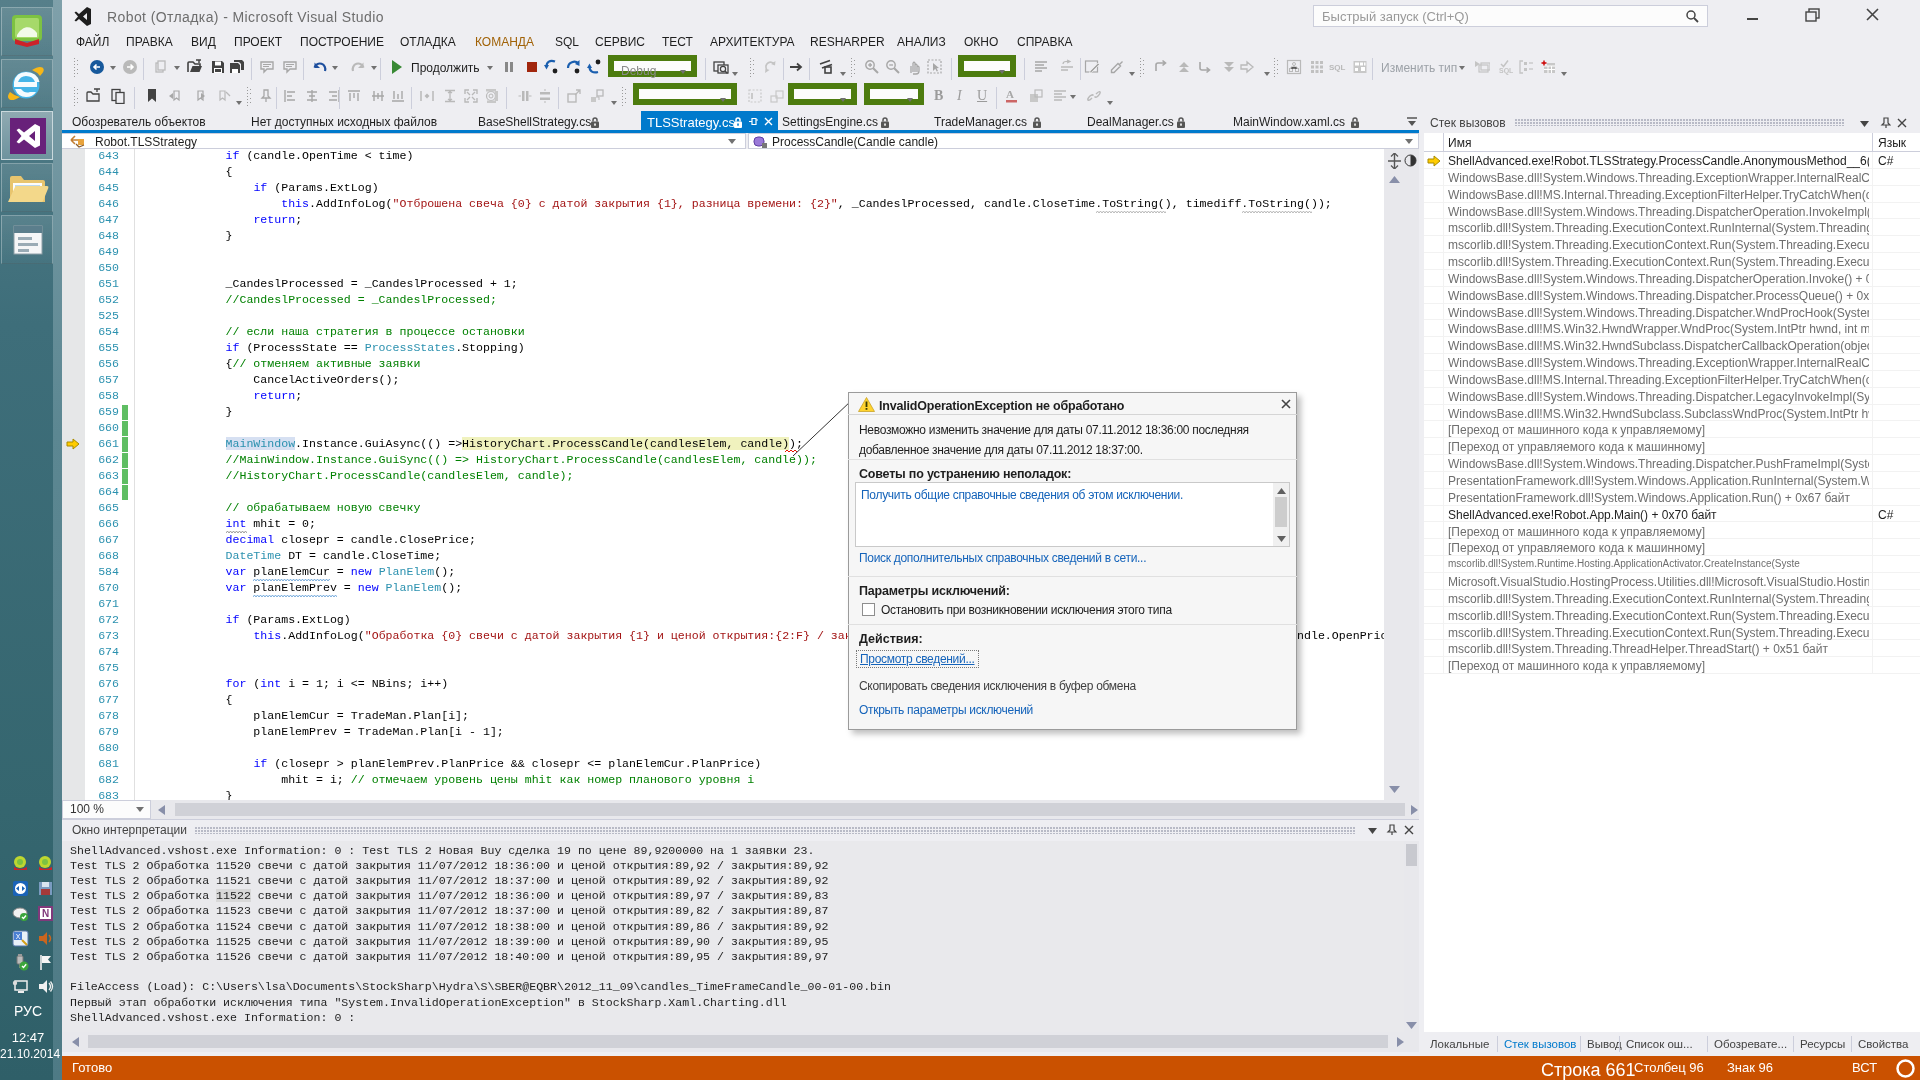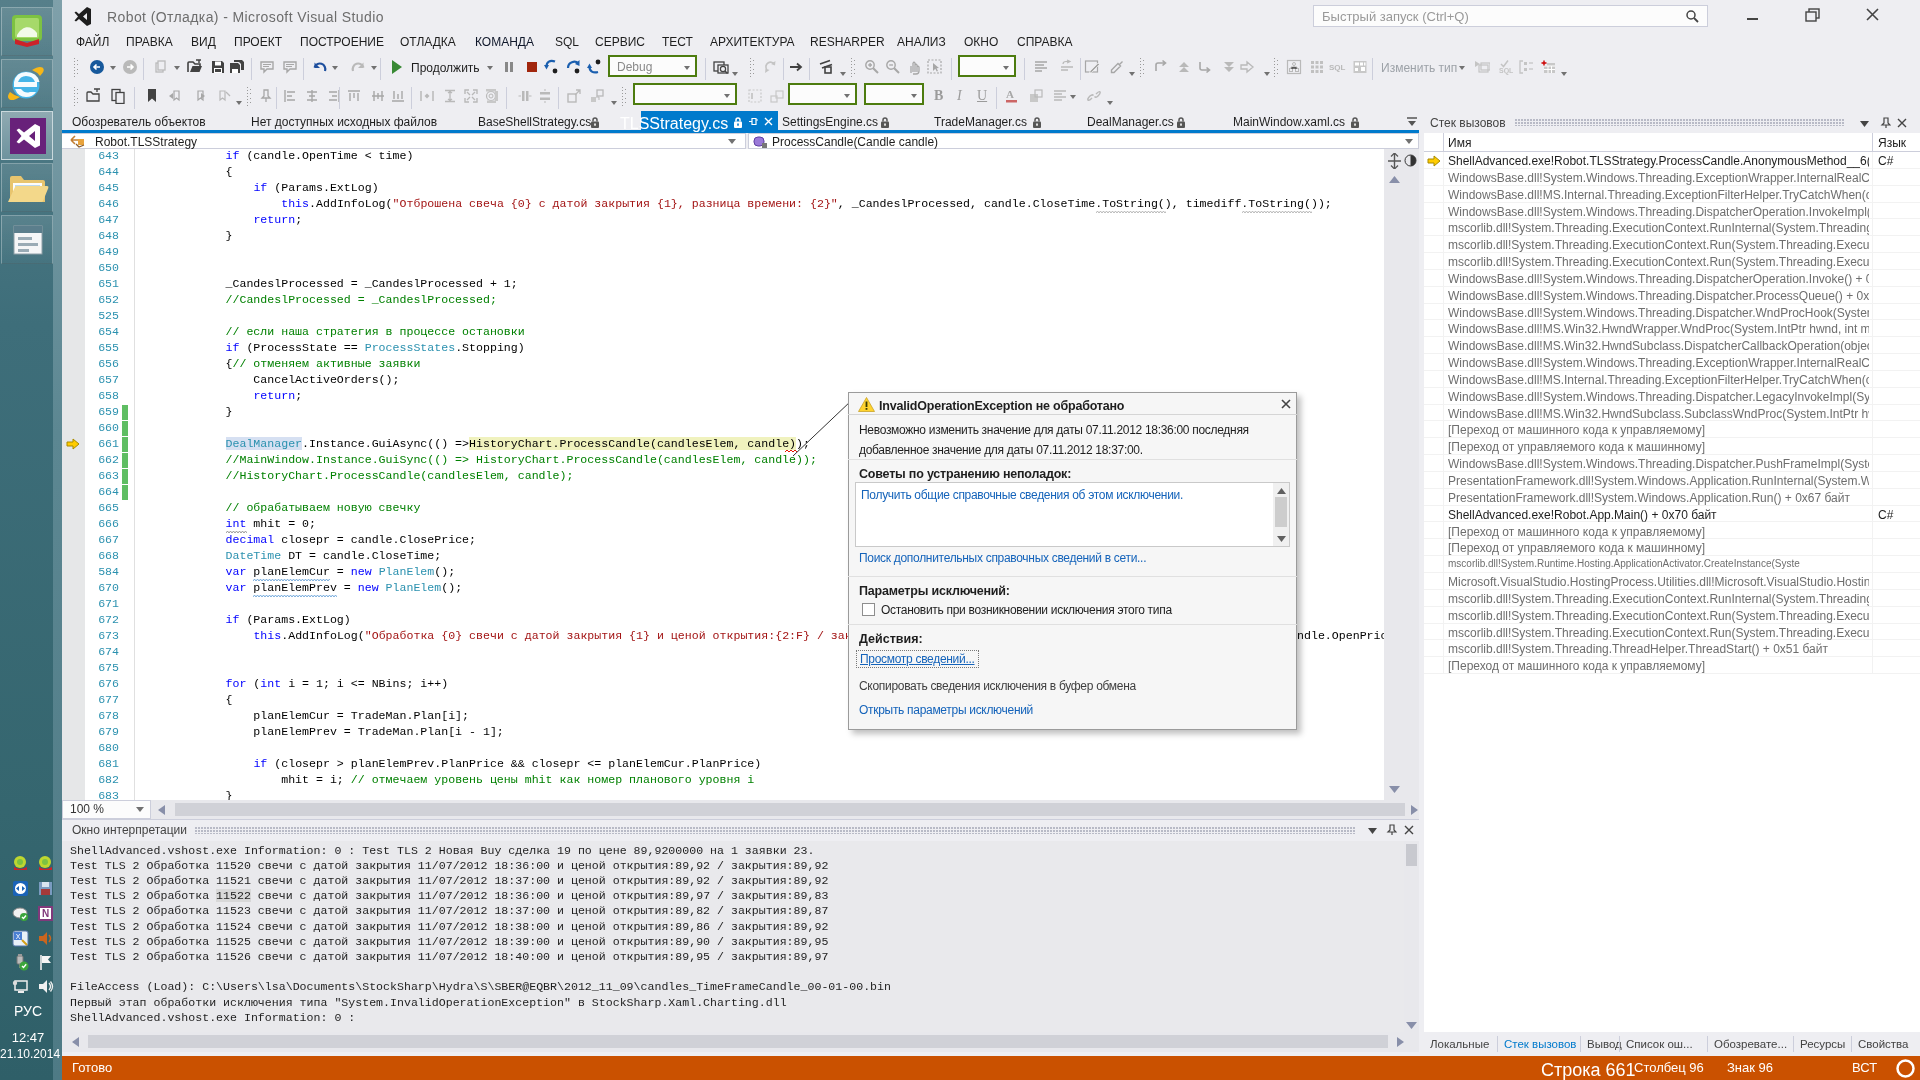--- a/index.html
+++ b/index.html
@@ -2,21 +2,21 @@
 <html><head><meta charset="utf-8"><title>p</title><style>
 *{margin:0;padding:0;box-sizing:border-box}
 html,body{width:1920px;height:1080px;overflow:hidden}
 body{font-family:"Liberation Sans",sans-serif;background:#EEEEF2;position:relative}
 .abs{position:absolute}
 .mono{font-family:"Liberation Mono",monospace}
 pre{font-family:"Liberation Mono",monospace;white-space:pre}
 .sep1{width:1px;background:#CCCEDB;height:22px;top:58px}
 .sep2{width:1px;background:#CCCEDB;height:22px;top:87px}
 .caret{width:0;height:0;border-left:3.5px solid transparent;border-right:3.5px solid transparent;border-top:4px solid #717171}
-.combo{background:#FCFCFC;border:2px solid #4d7c0f;position:absolute;height:22px}
+.combo{background:#FCFCFC;border:6px solid #4d7c0f;position:absolute;height:22px}
 .combo .ca{position:absolute;right:5px;top:9px}
 svg{display:block}
 </style></head><body>
 <div class="abs" style="left:62px;top:0;width:1858px;height:1080px;background:#EEEEF2"></div>
 <div class="abs" style="left:0;top:0;width:62px;height:1080px;background:linear-gradient(to bottom,#567F8A,#3E6E7A 30%,#35666F 75%,#2F5F68)"></div>
 <div class="abs" style="left:53px;top:0;width:9px;height:1080px;background:linear-gradient(to bottom,#7FA0AA,#5C8792 40%,#4E7A85)"></div>
 <div class="abs" style="left:1px;top:7px;width:52px;height:49px;background:linear-gradient(to bottom,rgba(255,255,255,0.10),rgba(255,255,255,0.02));border:1px solid rgba(255,255,255,0.30);border-bottom-color:rgba(0,0,0,0.15)">
     <svg width="36" height="36" style="margin:5px 0 0 7px" viewBox="0 0 36 36">
       <rect x="3" y="2" width="30" height="26" rx="4" fill="#7DC242"></rect>
       <rect x="6" y="5" width="24" height="20" rx="2" fill="#A6D96A"></rect>
@@ -162,21 +162,21 @@
   </svg>
 <svg class="abs" style="left:1865px;top:8px" width="16" height="14" viewBox="0 0 16 14">
     <path d="M2 1 L13 12 M13 1 L2 12" stroke="#444" stroke-width="1.6"></path>
   </svg>
 <div class="abs" style="left:76px;top:35px;font-size:12px;color:#1E1E1E">ФАЙЛ</div>
 <div class="abs" style="left:126px;top:35px;font-size:12px;color:#1E1E1E">ПРАВКА</div>
 <div class="abs" style="left:191px;top:35px;font-size:12px;color:#1E1E1E">ВИД</div>
 <div class="abs" style="left:234px;top:35px;font-size:12px;color:#1E1E1E">ПРОЕКТ</div>
 <div class="abs" style="left:300px;top:35px;font-size:12px;color:#1E1E1E">ПОСТРОЕНИЕ</div>
 <div class="abs" style="left:400px;top:35px;font-size:12px;color:#1E1E1E">ОТЛАДКА</div>
-<div class="abs" style="left:475px;top:35px;font-size:12px;color:#0f172a">КОМАНДА</div>
+<div class="abs" style="left:475px;top:35px;font-size:12px;color:#a16207">КОМАНДА</div>
 <div class="abs" style="left:555px;top:35px;font-size:12px;color:#1E1E1E">SQL</div>
 <div class="abs" style="left:595px;top:35px;font-size:12px;color:#1E1E1E">СЕРВИС</div>
 <div class="abs" style="left:662px;top:35px;font-size:12px;color:#1E1E1E">ТЕСТ</div>
 <div class="abs" style="left:710px;top:35px;font-size:12px;color:#1E1E1E">АРХИТЕКТУРА</div>
 <div class="abs" style="left:810px;top:35px;font-size:12px;color:#1E1E1E">RESHARPER</div>
 <div class="abs" style="left:897px;top:35px;font-size:12px;color:#1E1E1E">АНАЛИЗ</div>
 <div class="abs" style="left:964px;top:35px;font-size:12px;color:#1E1E1E">ОКНО</div>
 <div class="abs" style="left:1017px;top:35px;font-size:12px;color:#1E1E1E">СПРАВКА</div>
 <div class="abs" style="left:74px;top:58px;width:5px;height:20px;background-image:repeating-linear-gradient(to bottom,#9A9A9A 0 1px,transparent 1px 3px),repeating-linear-gradient(to bottom,transparent 0 1.5px,#9A9A9A 1.5px 2.5px,transparent 2.5px 4.5px);background-size:1px 100%,1px 100%;background-repeat:repeat-y,repeat-y;background-position:0 0,3px 0"></div>
 <div class="abs" style="left:89px;top:59px">
@@ -687,21 +687,21 @@
 <div class="abs" style="left:251px;top:115px;font-size:12px;color:#1E1E1E">Нет доступных исходных файлов</div>
 <div class="abs" style="left:478px;top:115px;font-size:12px;color:#1E1E1E">BaseShellStrategy.cs</div>
 <div class="abs" style="left:590px;top:116px">
     <svg width="10" height="13" viewBox="0 0 10 13">
       <rect x="1" y="5.5" width="8" height="6.5" rx="1" fill="#555"></rect>
       <path d="M3 5.5 L3 4 Q3 2 5 2 Q7 2 7 4 L7 5.5" fill="none" stroke="#555" stroke-width="1.5"></path>
       <rect x="4.2" y="7.5" width="1.6" height="2.2" fill="#FFF"></rect>
     </svg>
   </div>
 <div class="abs" style="left:641px;top:111px;width:137px;height:19px;background:#007ACC"></div>
-<div class="abs" style="left:620px;top:115px;font-size:16px;color:#FFF">TLSStrategy.cs</div>
+<div class="abs" style="left:647px;top:115px;font-size:13px;color:#FFF">TLSStrategy.cs</div>
 <div class="abs" style="left:733px;top:116px">
     <svg width="10" height="13" viewBox="0 0 10 13">
       <rect x="1" y="5.5" width="8" height="6.5" rx="1" fill="#FFF"></rect>
       <path d="M3 5.5 L3 4 Q3 2 5 2 Q7 2 7 4 L7 5.5" fill="none" stroke="#FFF" stroke-width="1.5"></path>
       <rect x="4.2" y="7.5" width="1.6" height="2.2" fill="#007ACC"></rect>
     </svg>
   </div>
 <svg class="abs" style="left:748px;top:116px" width="11" height="12" viewBox="0 0 11 12">
     <path d="M1 5.5 L4 5.5 M4 2.5 L8 2.5 L8 8.5 L4 8.5 Z M8 4 L10 4" stroke="#FFF" stroke-width="1.2" fill="none"></path>
   </svg>
@@ -826,21 +826,21 @@
            _CandeslProcessed = _CandeslProcessed + 1;
            <span style="color:#008000">//CandeslProcessed = _CandeslProcessed;</span>
 
            <span style="color:#008000">// если наша стратегия в процессе остановки</span>
            <span style="color:#0000FF">if</span> (ProcessState == <span style="color:#2B91AF">ProcessStates</span>.Stopping)
            {<span style="color:#008000">// отменяем активные заявки</span>
                CancelActiveOrders();
                <span style="color:#0000FF">return</span>;
            }
 
-           <span style="background:#D6E0F2;color:#2B91AF">DealManager</span>.Instance.GuiAsync(() =&gt;<span style="background:#F0F2BE">HistoryChart.ProcessCandle(candlesElem, candle)</span>);
+           <span style="background:#D6E0F2;color:#2B91AF">MainWindow</span>.Instance.GuiAsync(() =&gt;<span style="background:#F0F2BE">HistoryChart.ProcessCandle(candlesElem, candle)</span>);
            <span style="color:#008000">//MainWindow.Instance.GuiSync(() =&gt; HistoryChart.ProcessCandle(candlesElem, candle));</span>
            <span style="color:#008000">//HistoryChart.ProcessCandle(candlesElem, candle);</span>
 
            <span style="color:#008000">// обрабатываем новую свечку</span>
            <span style="color:#0000FF">int</span> mhit = 0;
            <span style="color:#0000FF">decimal</span> closepr = candle.ClosePrice;
            <span style="color:#2B91AF">DateTime</span> DT = candle.CloseTime;
            <span style="color:#0000FF">var</span> planElemCur = <span style="color:#0000FF">new</span> <span style="color:#2B91AF">PlanElem</span>();
            <span style="color:#0000FF">var</span> planElemPrev = <span style="color:#0000FF">new</span> <span style="color:#2B91AF">PlanElem</span>();
 

